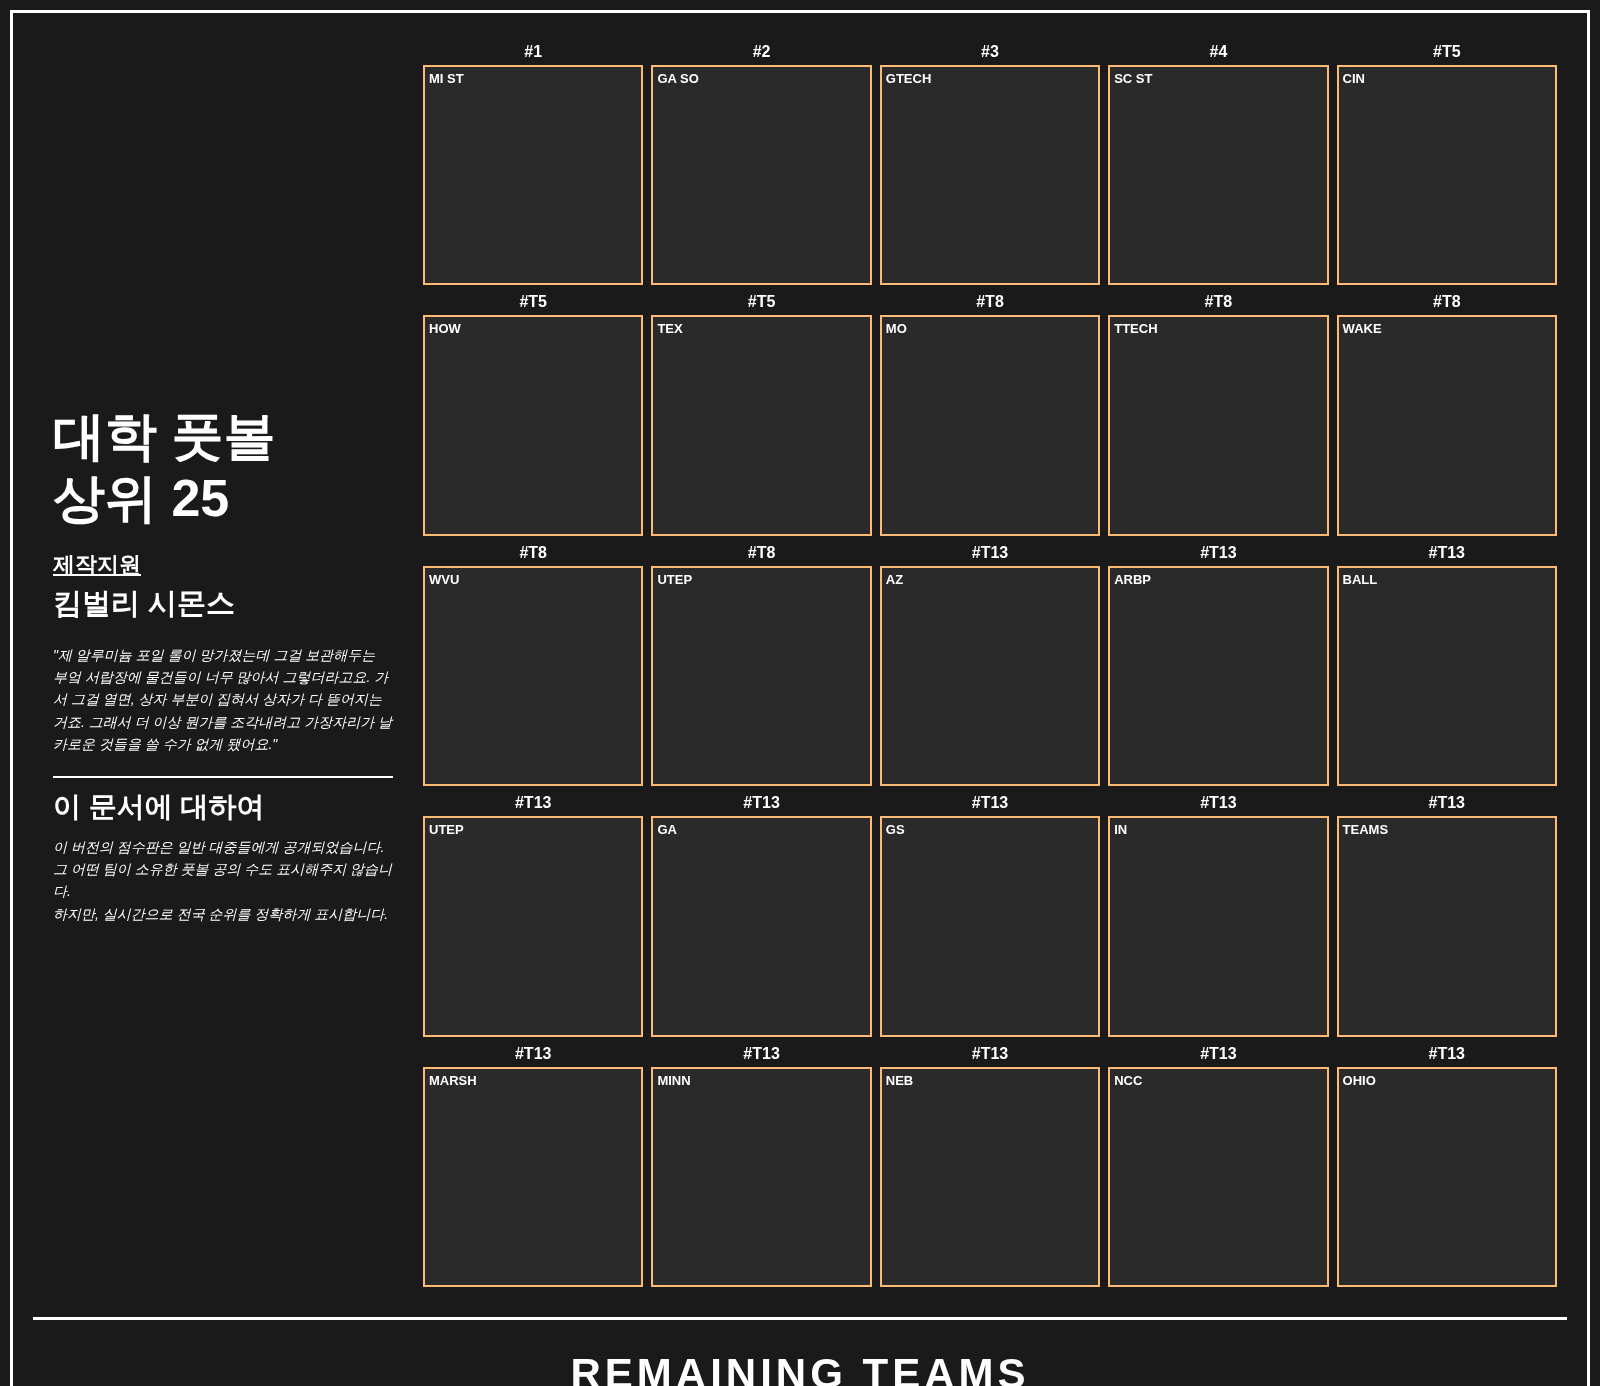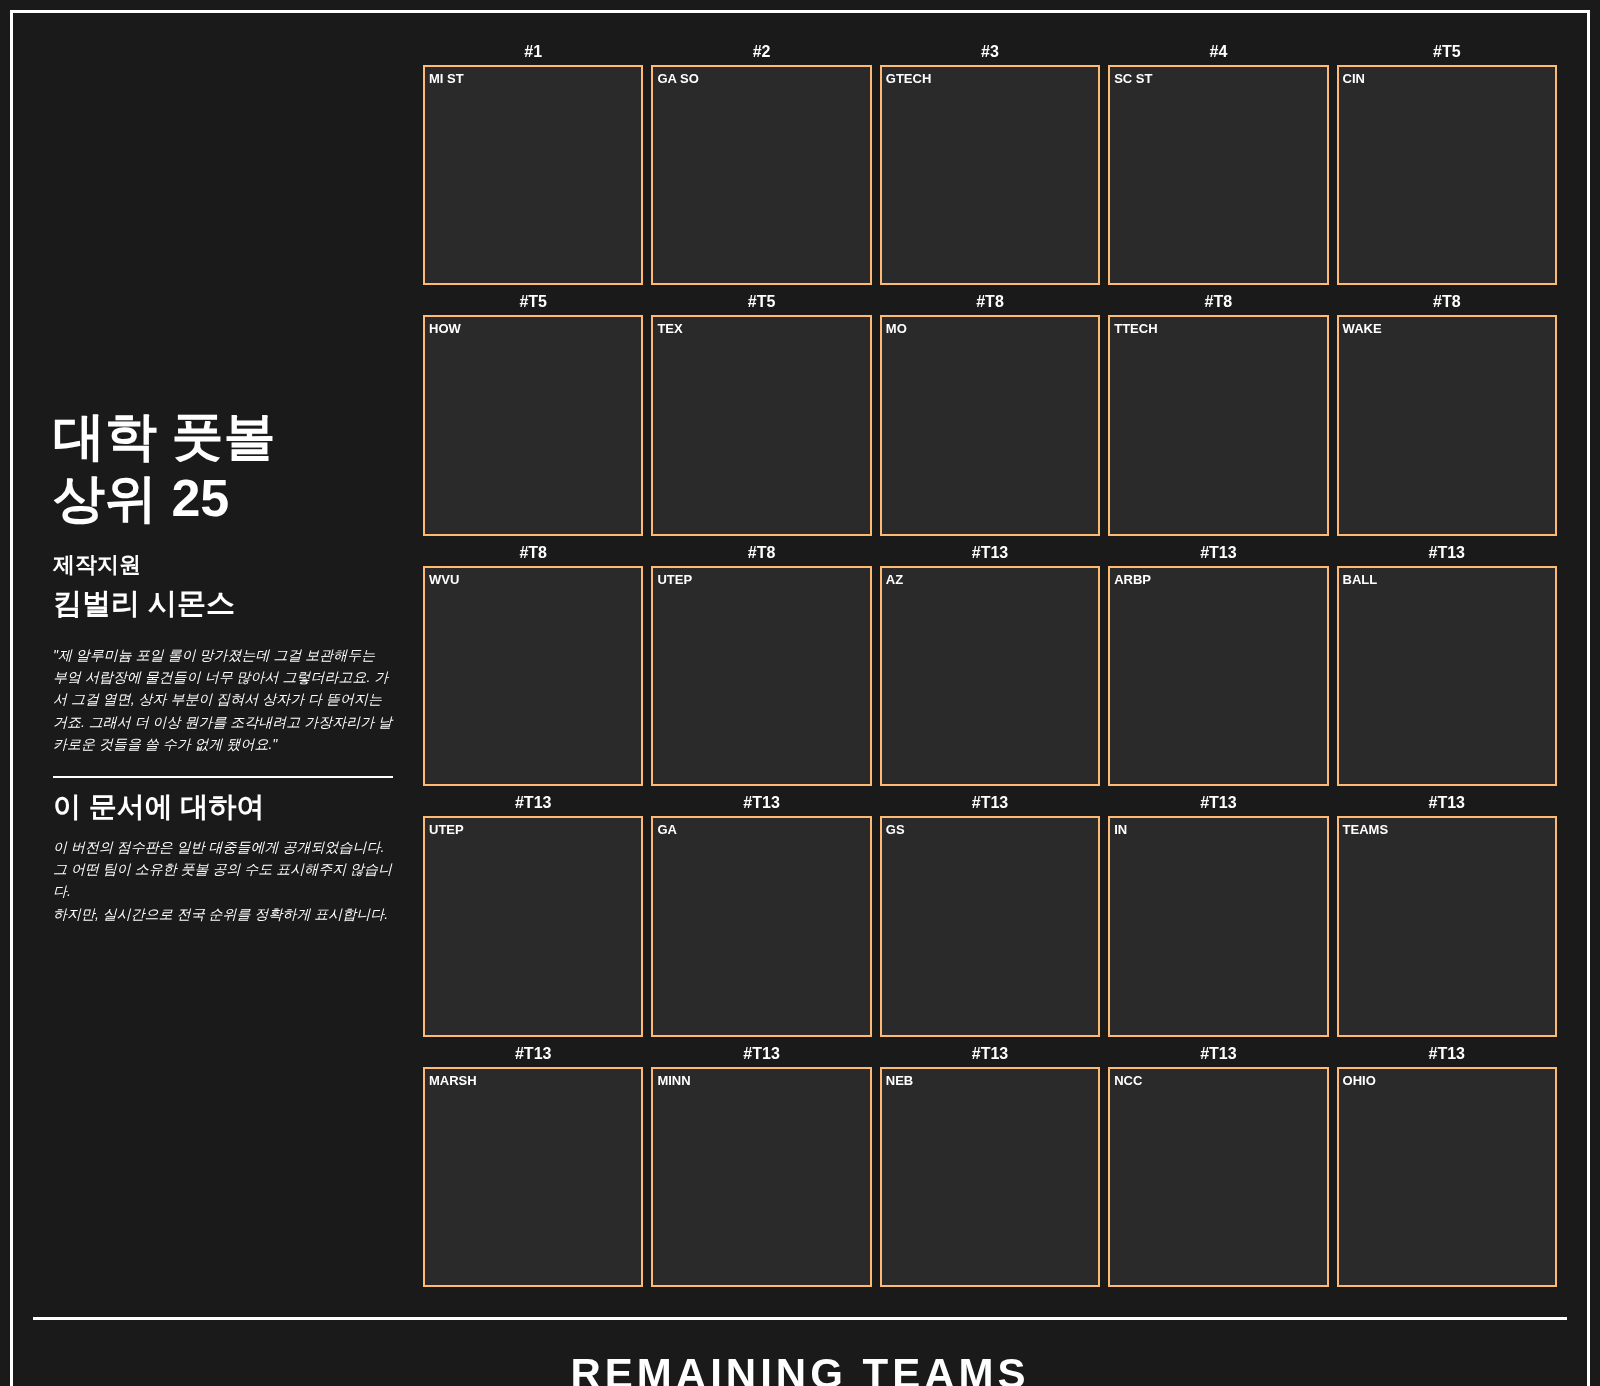--- a/index.html
+++ b/index.html
@@ -28,20 +28,21 @@
     .main-title {
       font-size: 52px;
       font-weight: bold;
       line-height: 1.2;
       margin-bottom: 20px;
     }
     .sponsor-label {
       font-size: 22px;
       font-weight: bold;
       margin-bottom: 4px;
+      text-decoration: underline;
     }
     .sponsor-name {
       font-size: 29px;
       font-weight: bold;
       margin-bottom: 20px;
     }
     .quote-text {
       font-size: 14px;
       line-height: 1.6;
       margin-bottom: 20px;

